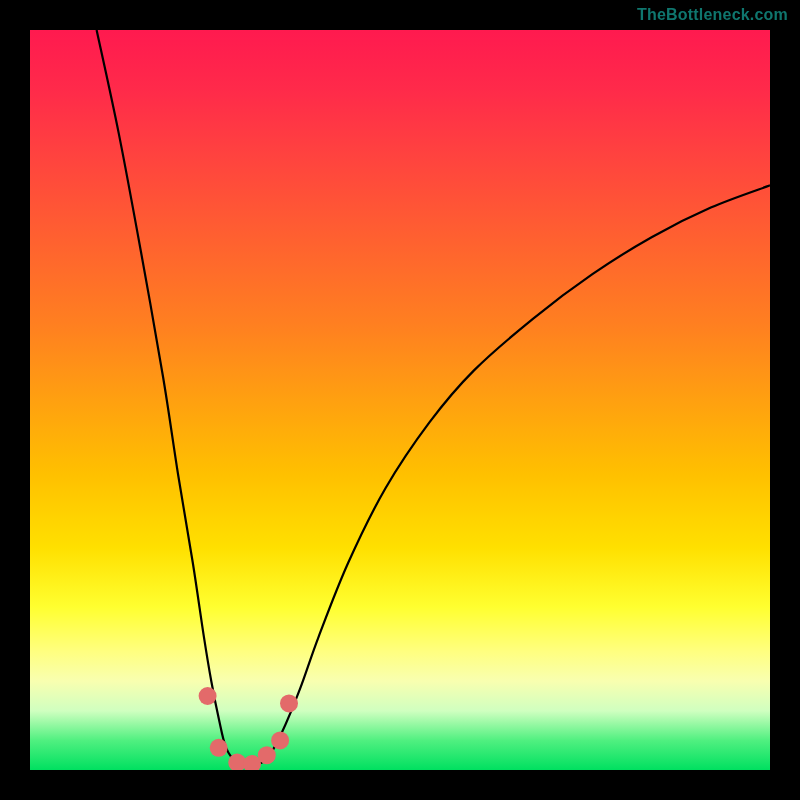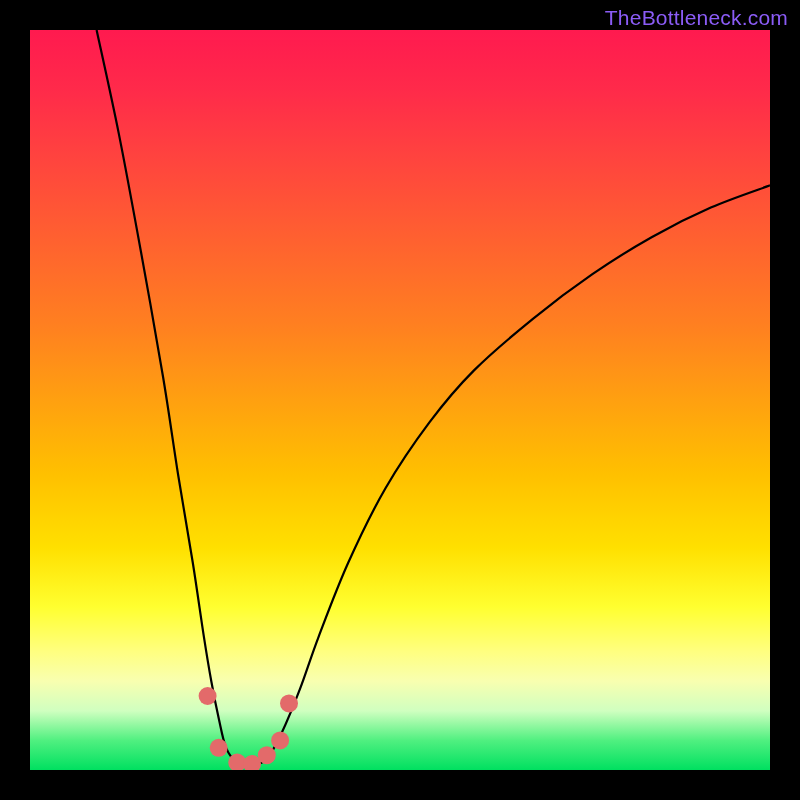--- a/index.html
+++ b/index.html
@@ -30,23 +30,23 @@
       #ffff80 84%,
       #f8ffb0 88%,
       #d0ffc0 92%,
       #50f080 96%,
       #00e060 100%);
   }
   .watermark {
     position: absolute;
     top: 6px;
     right: 12px;
-    color: #8b5cf6;
-    font-size: 21px;
-    font-weight: 400;
+    color: #0f766e;
+    font-size: 16px;
+    font-weight: 700;
     letter-spacing: 0.2px;
   }
   svg.overlay {
     position: absolute;
     left: 30px;
     top: 30px;
     width: 740px;
     height: 740px;
   }
 </style>

